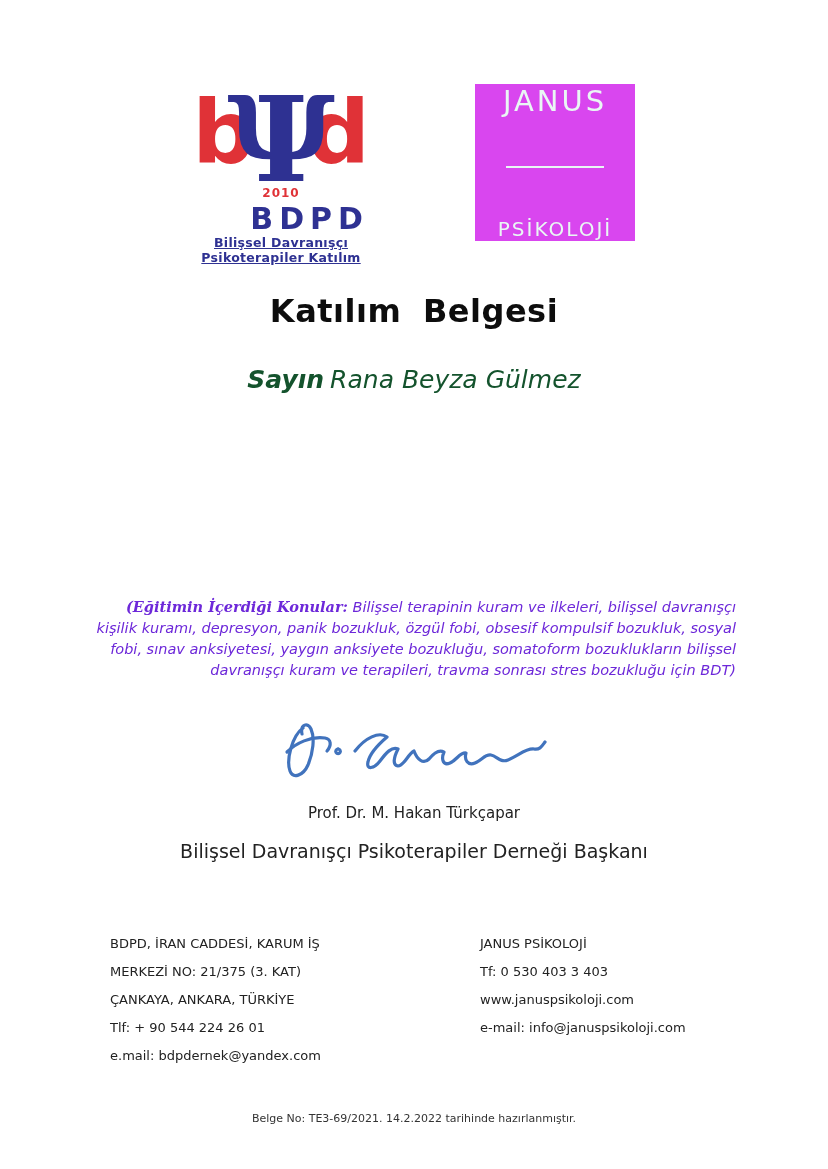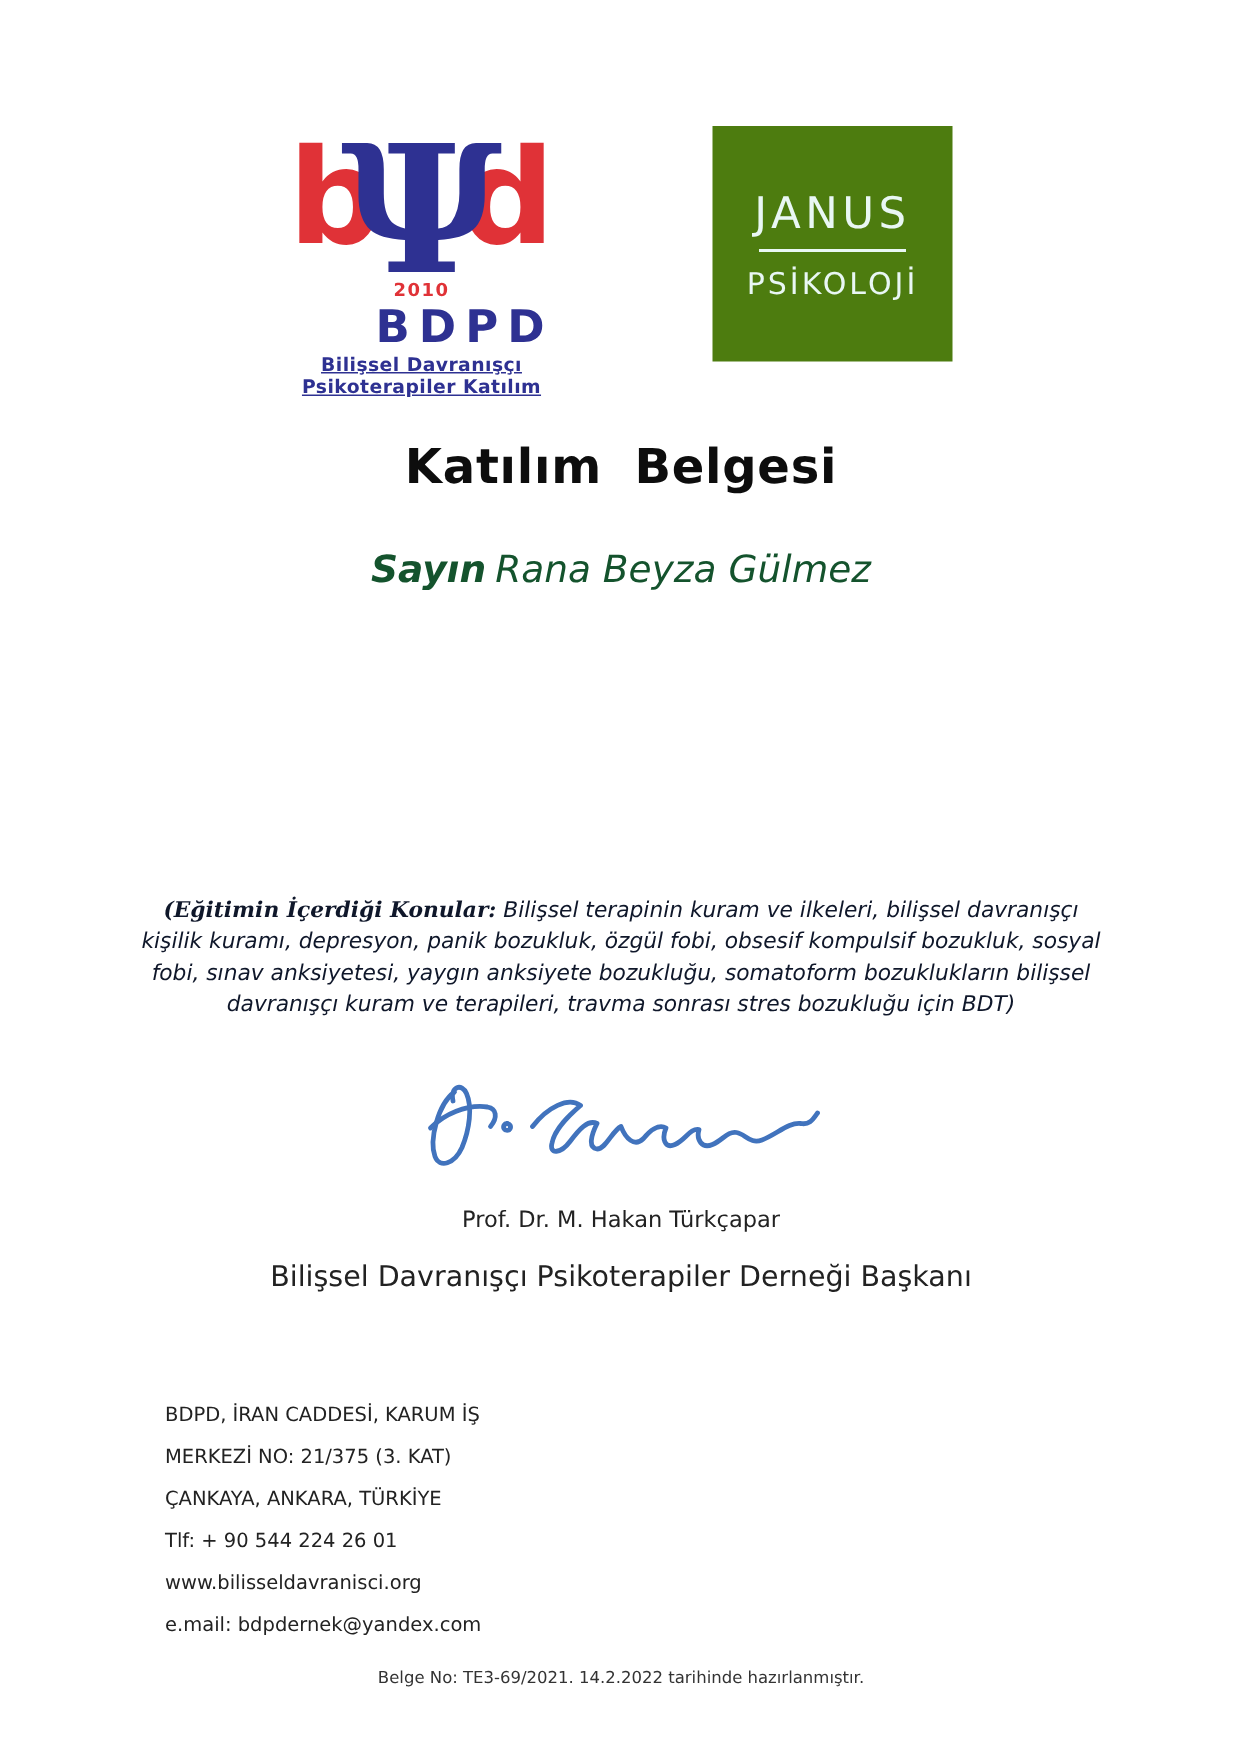--- a/index.html
+++ b/index.html
@@ -31,22 +31,22 @@
   .bdpd-letter.d{margin-left:-28px;}
   .bdpd-psi{
     font-family:"DejaVu Serif",serif;font-weight:bold;
     font-size:118px;line-height:0.95;color:#2e3192;z-index:2;position:relative;
   }
   .bdpd-year{color:#e03237;font-weight:bold;font-size:12px;letter-spacing:1px;margin-top:-10px;}
   .bdpd-acronym{color:#2e3192;font-weight:bold;font-size:30px;letter-spacing:6px;margin-top:1px;text-align:right;}
   .bdpd-name{color:#2e3192;font-weight:bold;font-size:12.5px;line-height:1.18;letter-spacing:0.3px;text-decoration:underline;}
 
   .janus-logo{
-    width:160px;height:157px;background:#4d7c0f;
-    display:flex;flex-direction:column;align-items:center;justify-content:center;
+    width:160px;height:157px;background:#d946ef;
+    display:flex;flex-direction:column;align-items:center;justify-content:space-between;
     color:#e9f7f4;
   }
   .janus-top{font-size:29px;letter-spacing:3px;}
   .janus-divider{width:98px;border-top:2px solid #e9f7f4;margin:7px 0 9px 0;}
   .janus-bottom{font-size:20px;letter-spacing:2px;}
 
   
   .cert-title{
     position:absolute;top:292px;left:0;right:0;
     text-align:center;font-size:32px;font-weight:bold;color:#0d0d0d;
@@ -60,21 +60,21 @@
 
   
   .body-text{
     position:absolute;top:424px;left:0;right:0;
     text-align:center;font-size:19px;color:#222;
   }
   .body-line{line-height:37px;}
 
   .topics{
     position:absolute;top:596px;left:92px;right:92px;
-    text-align:center;font-size:14.5px;font-style:italic;line-height:21px;color:#0f172a;margin:0;
+    text-align:right;font-size:14.5px;font-style:italic;line-height:21px;color:#6d28d9;margin:0;
   }
   .topics-lead{font-family:"DejaVu Serif",serif;font-weight:bold;}
 
   
   .signature-area{position:absolute;top:716px;left:0;right:0;text-align:center;}
   .signer-name{position:absolute;top:804px;left:0;right:0;text-align:center;font-size:15px;color:#222;}
   .signer-title{position:absolute;top:840px;left:0;right:0;text-align:center;font-size:19px;color:#222;}
 
   
   .footer{
@@ -139,20 +139,25 @@
 
   <div class="signer-name">Prof. Dr. M. Hakan Türkçapar</div>
   <div class="signer-title">Bilişsel Davranışçı Psikoterapiler Derneği Başkanı</div>
 
   <div class="footer">
     <div class="footer-col left">
       <div class="footer-line">BDPD, İRAN CADDESİ, KARUM İŞ</div>
       <div class="footer-line">MERKEZİ NO: 21/375 (3. KAT)</div>
       <div class="footer-line">ÇANKAYA, ANKARA, TÜRKİYE</div>
       <div class="footer-line">Tlf: + 90 544 224 26 01</div>
-      <div class="footer-line">www.bilisseldavranisci.org</div>
       <div class="footer-line">e.mail: bdpdernek@yandex.com</div>
+    </div>
+    <div class="footer-col right">
+      <div class="footer-line">JANUS PSİKOLOJİ</div>
+      <div class="footer-line">Tf: 0 530 403 3 403</div>
+      <div class="footer-line">www.januspsikoloji.com</div>
+      <div class="footer-line">e-mail: info@januspsikoloji.com</div>
     </div>
   </div>
 
   <div class="footnote">Belge No: TE3-69/2021. 14.2.2022 tarihinde hazırlanmıştır.</div>
 
 </div>
 
 </body></html>

